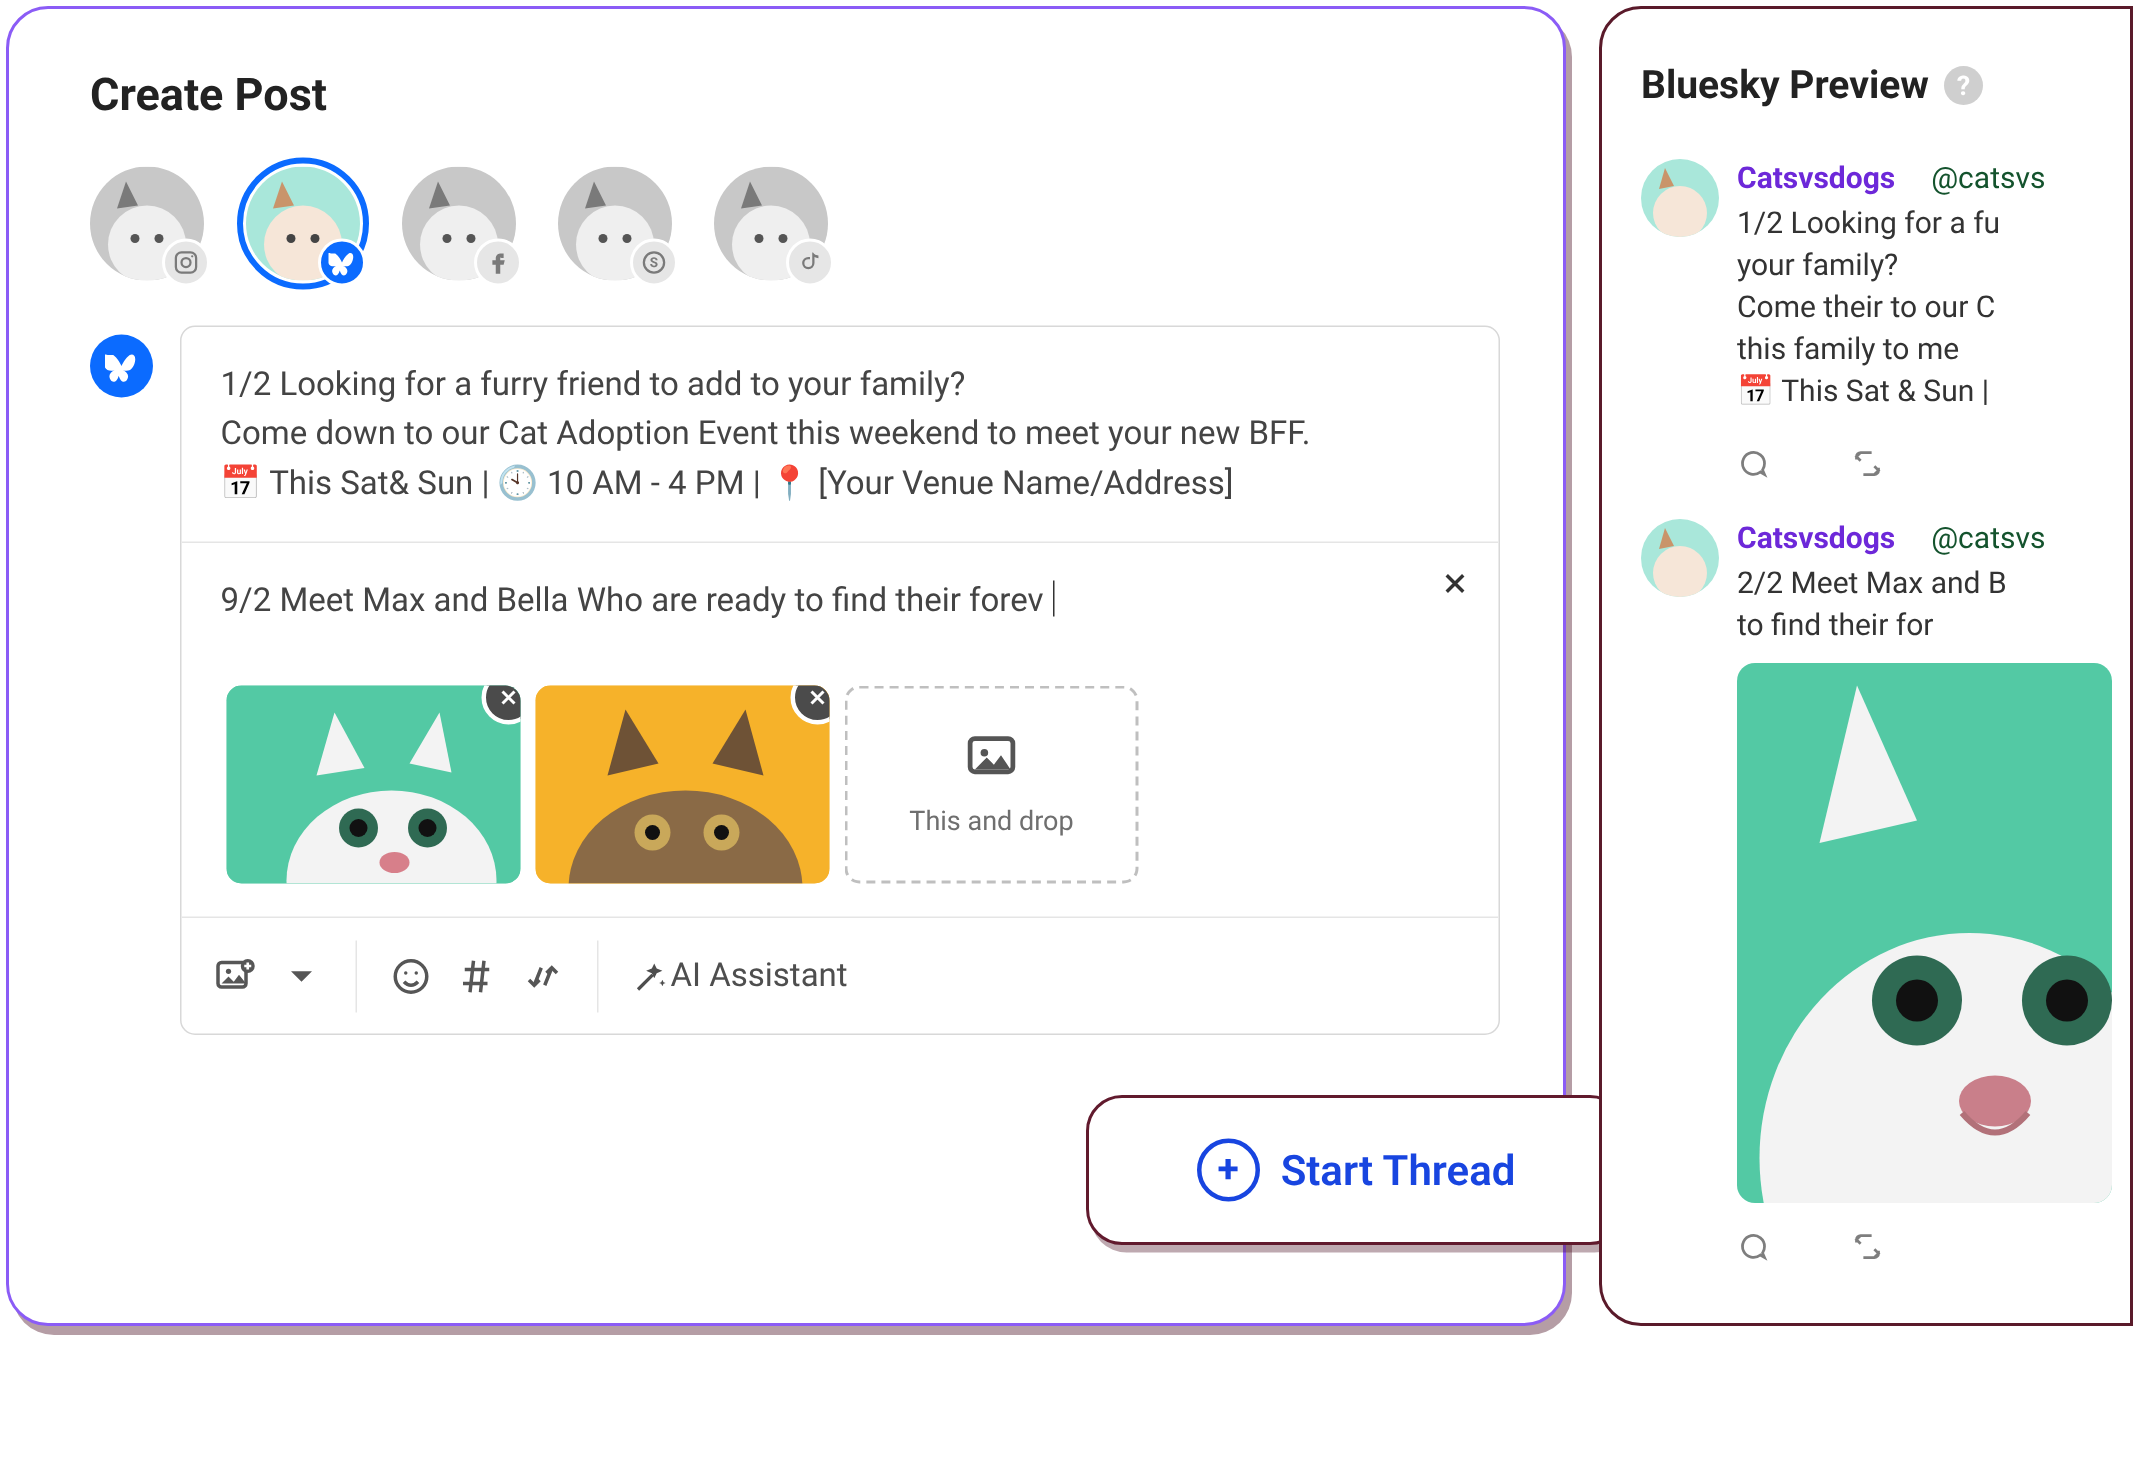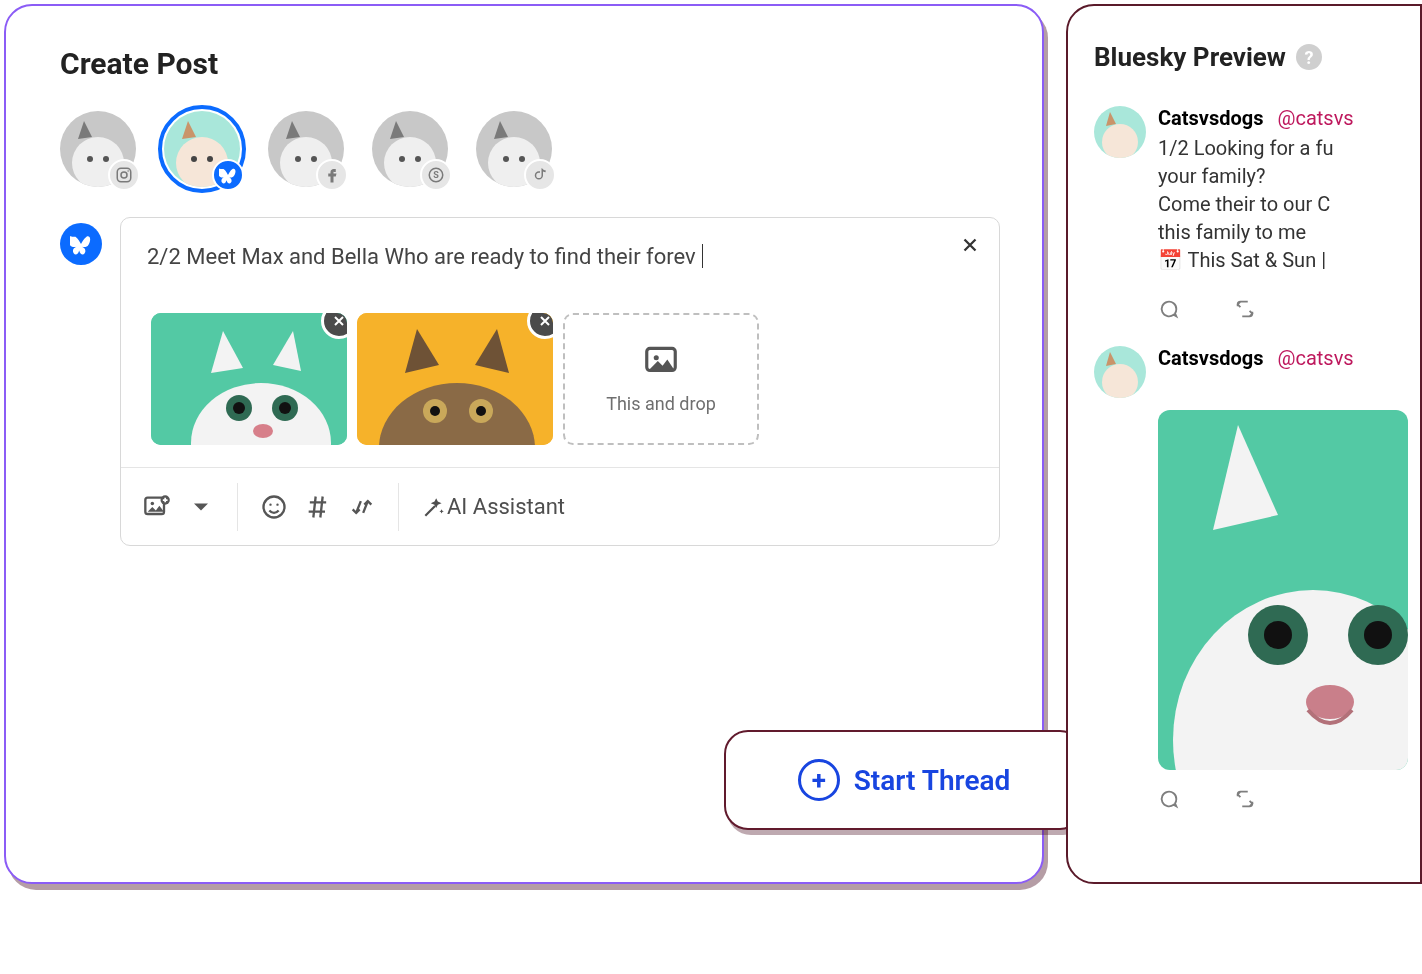--- a/index.html
+++ b/index.html
@@ -224,22 +224,22 @@
     background: #cfcfcf; color: #fff;
     display: flex; align-items: center; justify-content: center;
     font-size: 18px; font-weight: 700;
     cursor: pointer;
   }
   .tw-post { display: flex; gap: 12px; margin-bottom: 12px; }
   .tw-avatar {
     width: 52px; height: 52px; border-radius: 50%; overflow: hidden; flex: 0 0 52px;
   }
   .tw-body { flex: 1; }
-  .tw-name { font-size: 20px; font-weight: 700; color: #000000; display: inline; text-align: center; }
-  .tw-handle { font-size: 20px; color: #be185d; margin-left: 10px; }
+  .tw-name { font-size: 20px; font-weight: 700; color: #6d28d9; display: inline; text-align: center; }
+  .tw-handle { font-size: 20px; color: #14532d; margin-left: 20px; }
   .tw-text { font-size: 20px; color: #333; line-height: 1.4; margin-top: 4px; }
   .tw-actions {
     display: flex; gap: 54px;
     padding: 12px 0 22px 64px;
     color: #7e7e7e;
   }
   .tw-actions svg { width: 22px; height: 22px; }
   .tw-actions .act { cursor: pointer; }
   .preview-thumb {
     margin-left: 64px;
@@ -351,21 +351,26 @@
   </div>
 
   <div class="composer-row">
     <div class="bsky-badge">
       <svg viewBox="0 0 24 24" width="22" height="22" fill="currentColor">
           <path d="M6 4c3 2 5 6 6 8 1-2 3-6 6-8 2-1 4 0 4 3 0 2-1 5-2 6-1 2-4 3-7 2 3 1 5 4 3 7-2 3-5 1-6-3-1 4-4 6-6 3-2-3 0-6 3-7-3 1-6 0-7-2-1-1-2-4-2-6 0-3 2-4 4-3z"></path>
         </svg>
     </div>
     <div class="composer">
       <div class="seg">
-        <span>2/2 Meet Max and Bella Who are ready to find their forev</span><span class="caret"></span>
+        <div>1/2 Looking for a furry friend to add to your family?</div>
+        <div>Come down to our Cat Adoption Event this weekend to meet your new BFF.</div>
+        <div>📅 This Sat&amp; Sun  |  🕙 10 AM - 4 PM  |  📍 [Your Venue Name/Address]</div>
+      </div>
+      <div class="seg">
+        <span>9/2 Meet Max and Bella Who are ready to find their forev</span><span class="caret"></span>
         <span class="seg-close">
           <svg viewBox="0 0 24 24" width="22" height="22" stroke="currentColor" stroke-width="2.5" fill="none">
               <path d="M6 6l12 12M18 6L6 18"></path>
             </svg>
         </span>
 
         
         <div class="media-row">
           <div class="thumb cat-white">
             <span class="thumb-rm">
@@ -511,20 +516,24 @@
     <div class="tw-avatar">
       <svg viewBox="0 0 52 52">
           <rect width="52" height="52" fill="#a9e7da"></rect>
           <circle cx="26" cy="36" r="18" fill="#f6e6d8"></circle>
           <path d="M12 20 L16 6 L22 18 Z" fill="#c9946a"></path>
         </svg>
     </div>
     <div class="tw-body">
       <span class="tw-name">Catsvsdogs</span>
       <span class="tw-handle">@catsvs</span>
+      <div class="tw-text">
+        <div>2/2 Meet Max and B</div>
+        <div>to find their for</div>
+      </div>
     </div>
   </div>
   <div class="preview-thumb">
     <svg viewBox="0 0 250 360" width="250" height="360">
       <rect width="250" height="360" fill="#53c9a4"></rect>
       <ellipse cx="155" cy="330" rx="140" ry="150" fill="#f3f3f3"></ellipse>
       <path d="M55 120 L80 15 L120 105 Z" fill="#f3f3f3"></path>
       <circle cx="120" cy="225" r="30" fill="#2f6a53"></circle>
         <circle cx="120" cy="225" r="14" fill="#111"></circle>
       <circle cx="220" cy="225" r="30" fill="#2f6a53"></circle>

